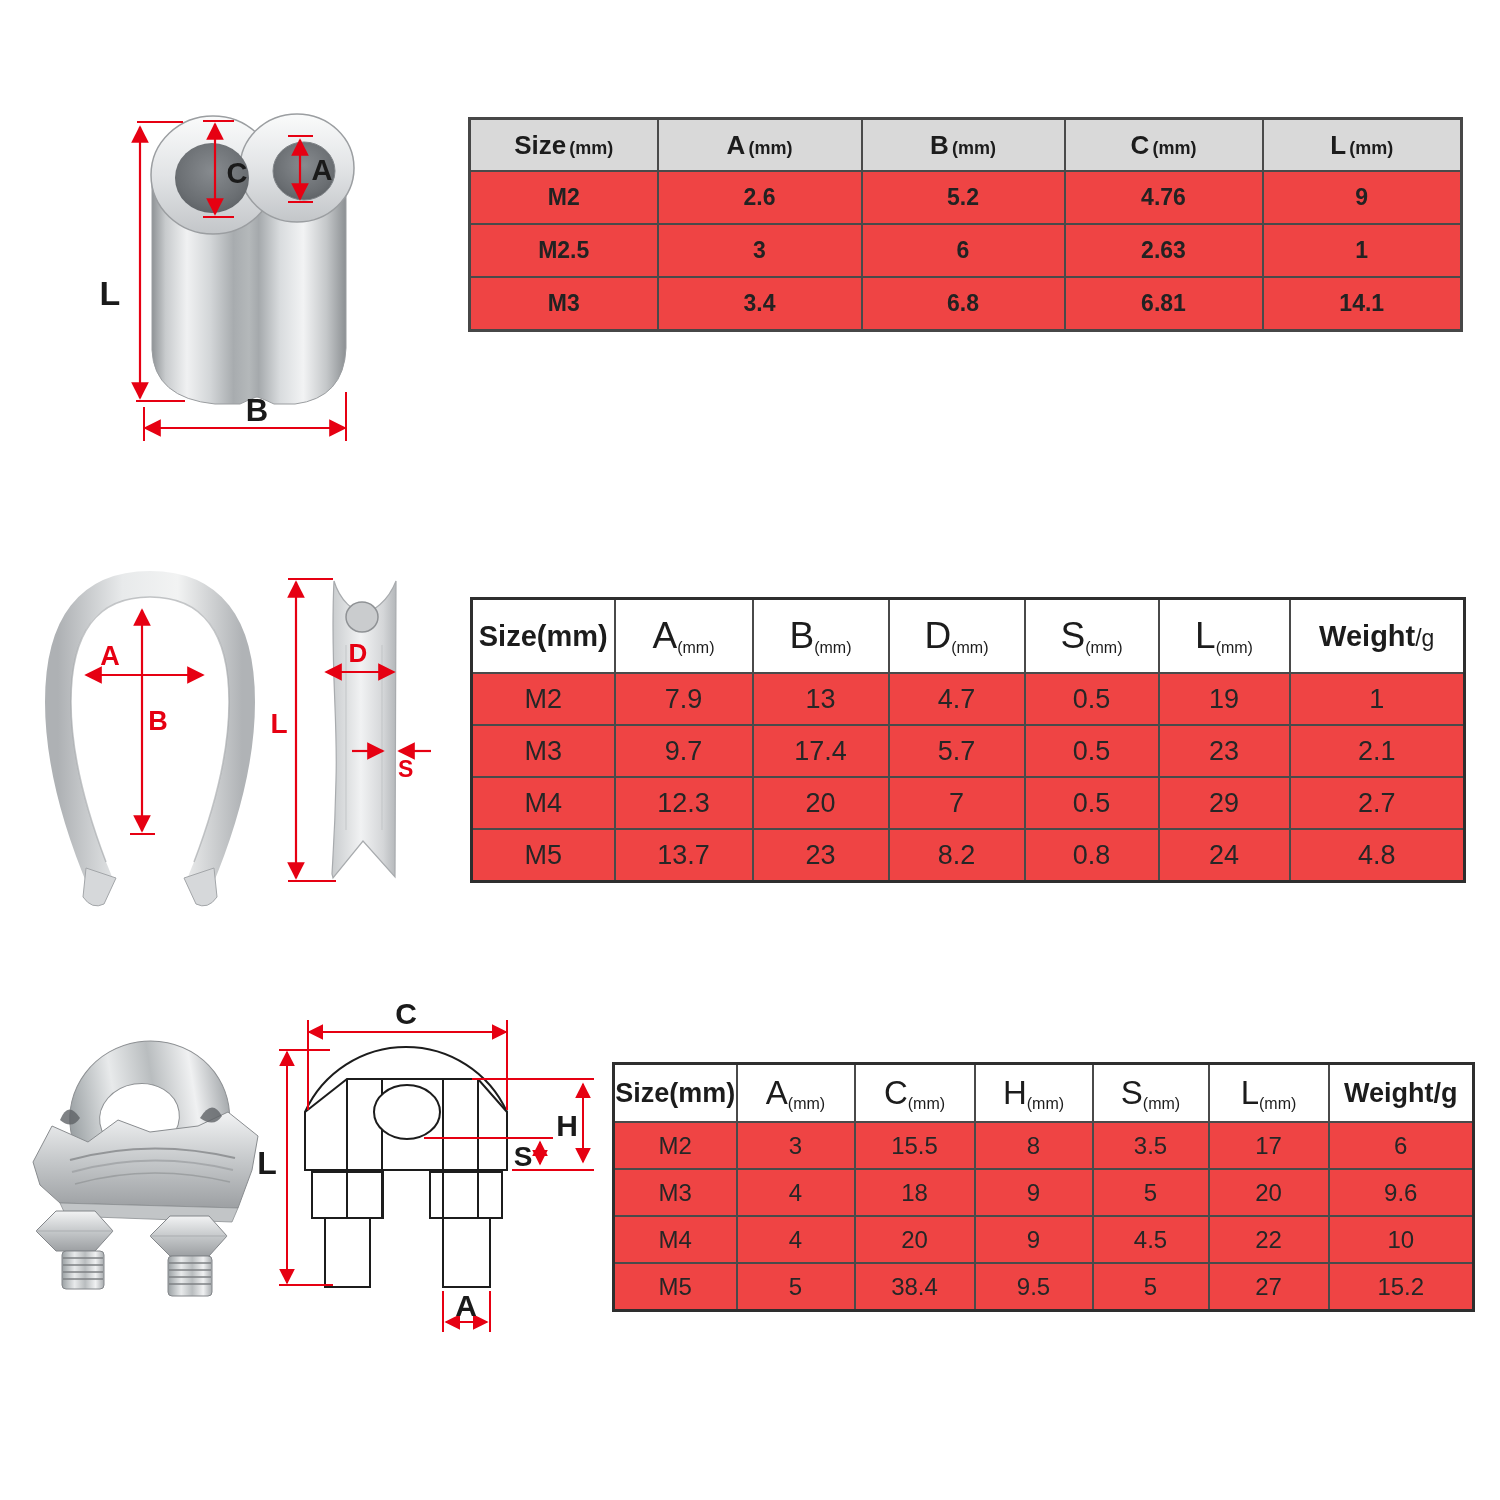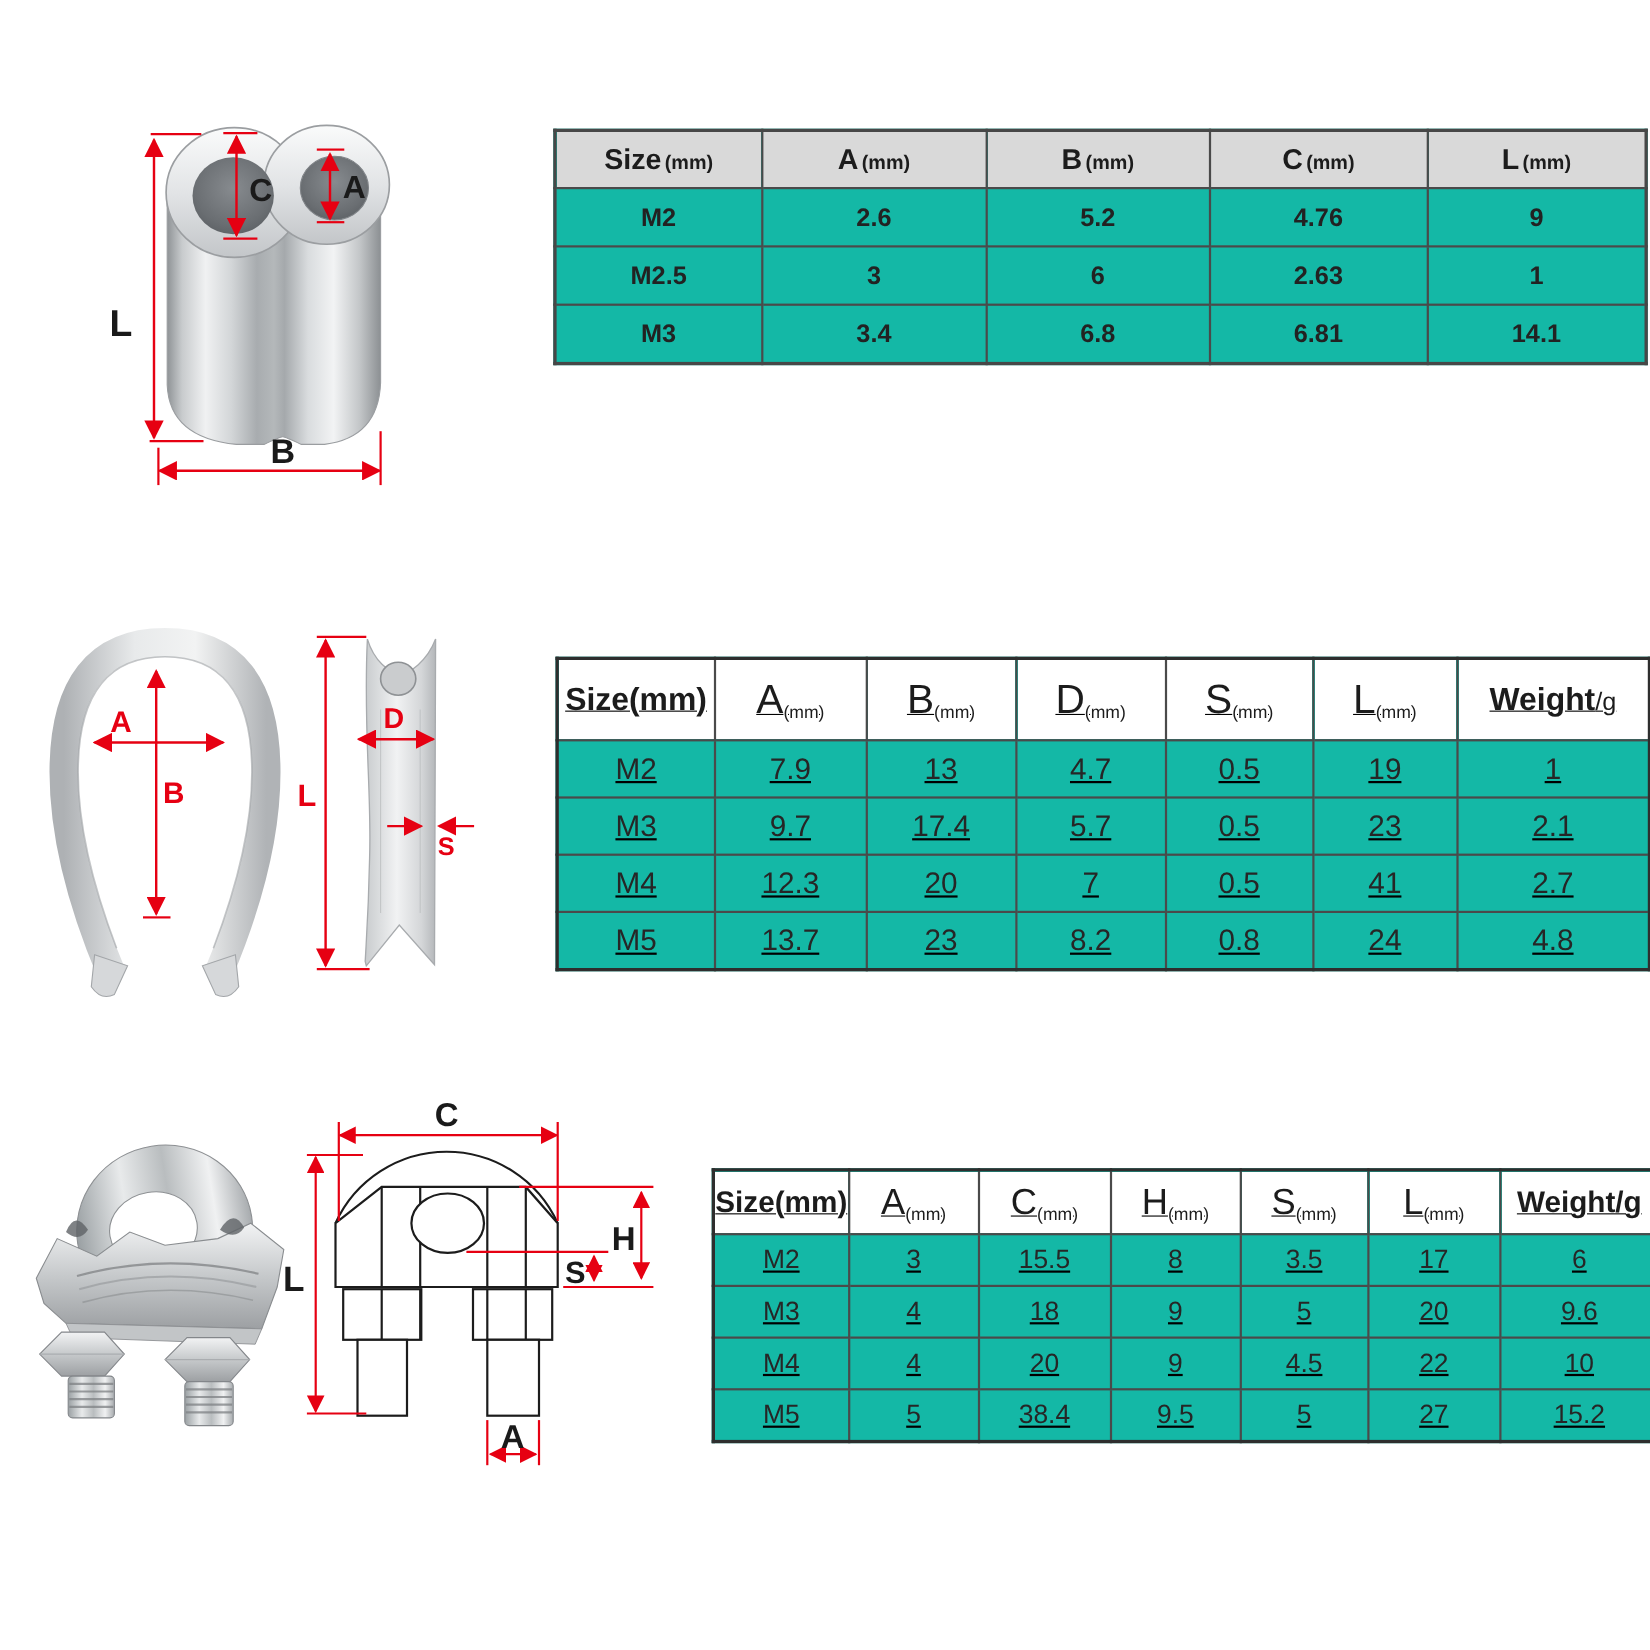--- a/index.html
+++ b/index.html
@@ -5,29 +5,29 @@
   html,body { margin:0; padding:0; background:#fff; }
   #canvas {
     position:relative; width:1500px; height:1500px; background:#ffffff;
     font-family:"Liberation Sans", sans-serif; overflow:hidden;
   }
   svg { position:absolute; }
   svg text { font-family:"Liberation Sans", sans-serif; }
   .dim-black { fill:#1a1a1a; font-weight:600; }
   .dim-red   { fill:#e60012; font-weight:600; }
 
-  .tbl { position:absolute; border-collapse:collapse; table-layout:fixed; background:#14b8a6;margin-left:35px; }
+  .tbl { position:absolute; border-collapse:collapse; table-layout:fixed; background:#ef4444; }
   .tbl th, .tbl td { border:2px solid #4a4a4a; text-align:center; vertical-align:middle; padding:0; overflow:hidden; }
   .tbl--1 { border:3px solid #474747; }
   .tbl--1 th { background:#d9d9d9; color:#1c1c1c; height:50px; }
   .tbl--1 th .h-label { font-size:26px; font-weight:700; }
   .tbl--1 th .h-unit  { font-size:18px; font-weight:600; margin-left:3px; }
   .tbl--1 td { font-size:23px; font-weight:700; color:#222; height:51px; }
 
-  .tbl--2, .tbl--3 { border:3px solid #2e2e2e;text-decoration:underline; }
+  .tbl--2, .tbl--3 { border:3px solid #2e2e2e; }
   .tbl--2 th, .tbl--3 th { background:#fff; color:#1c1c1c; font-weight:400; }
   .tbl--2 th { height:72px; }
   .tbl--3 th { height:56px; }
   .tbl--2 th .h-label { font-size:37px; font-weight:400; }
   .tbl--3 th .h-label { font-size:33px; font-weight:400; }
   .tbl--2 th:first-child .h-label, .tbl--2 th:last-child .h-label { font-size:29px; font-weight:600; }
   .tbl--3 th:first-child .h-label, .tbl--3 th:last-child .h-label { font-size:27px; font-weight:600; }
   .tbl--2 th .h-unit, .tbl--3 th .h-unit { font-size:16px; font-weight:400; position:relative; top:5px; }
   .tbl--2 th:last-child .h-unit { font-size:23px; top:0; }
   .tbl--2 td { font-size:27px; font-weight:400; color:#262626; height:50px; }
@@ -314,21 +314,21 @@
           <td>0.5</td>
           <td>23</td>
           <td>2.1</td>
         </tr>
         <tr>
           <td>M4</td>
           <td>12.3</td>
           <td>20</td>
           <td>7</td>
           <td>0.5</td>
-          <td>41</td>
+          <td>29</td>
           <td>2.7</td>
         </tr>
         <tr>
           <td>M5</td>
           <td>13.7</td>
           <td>23</td>
           <td>8.2</td>
           <td>0.8</td>
           <td>24</td>
           <td>4.8</td>

